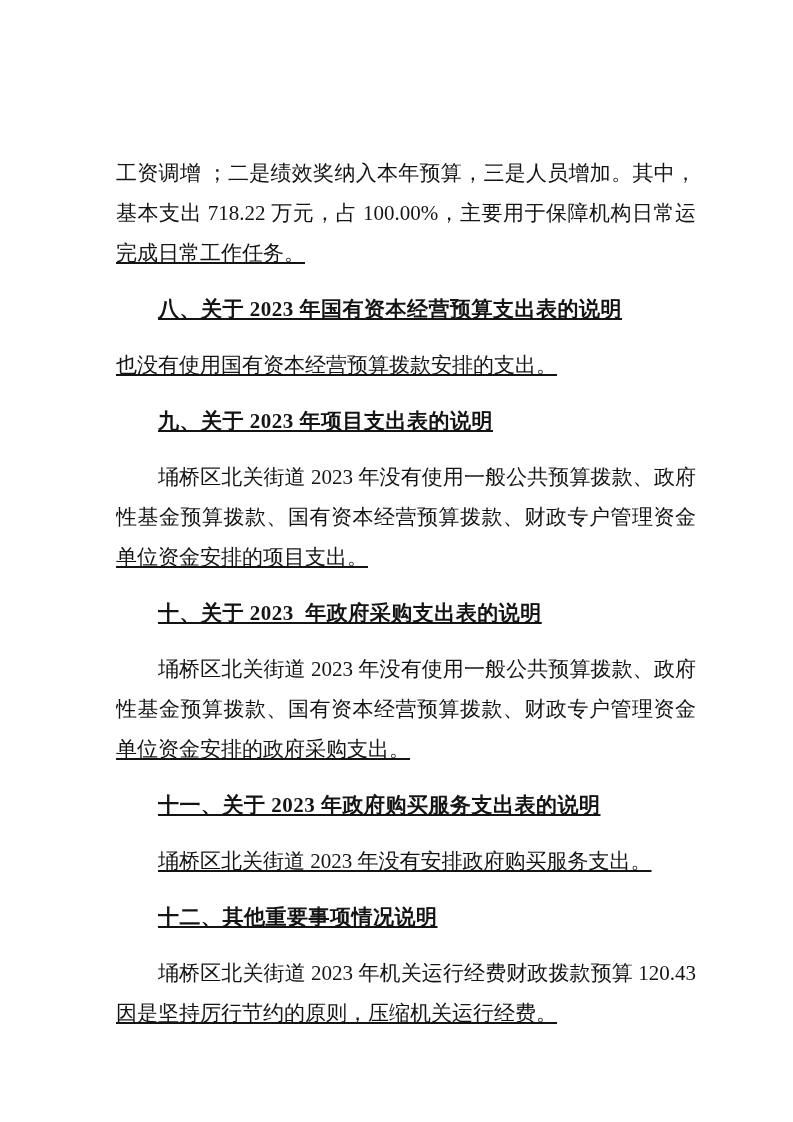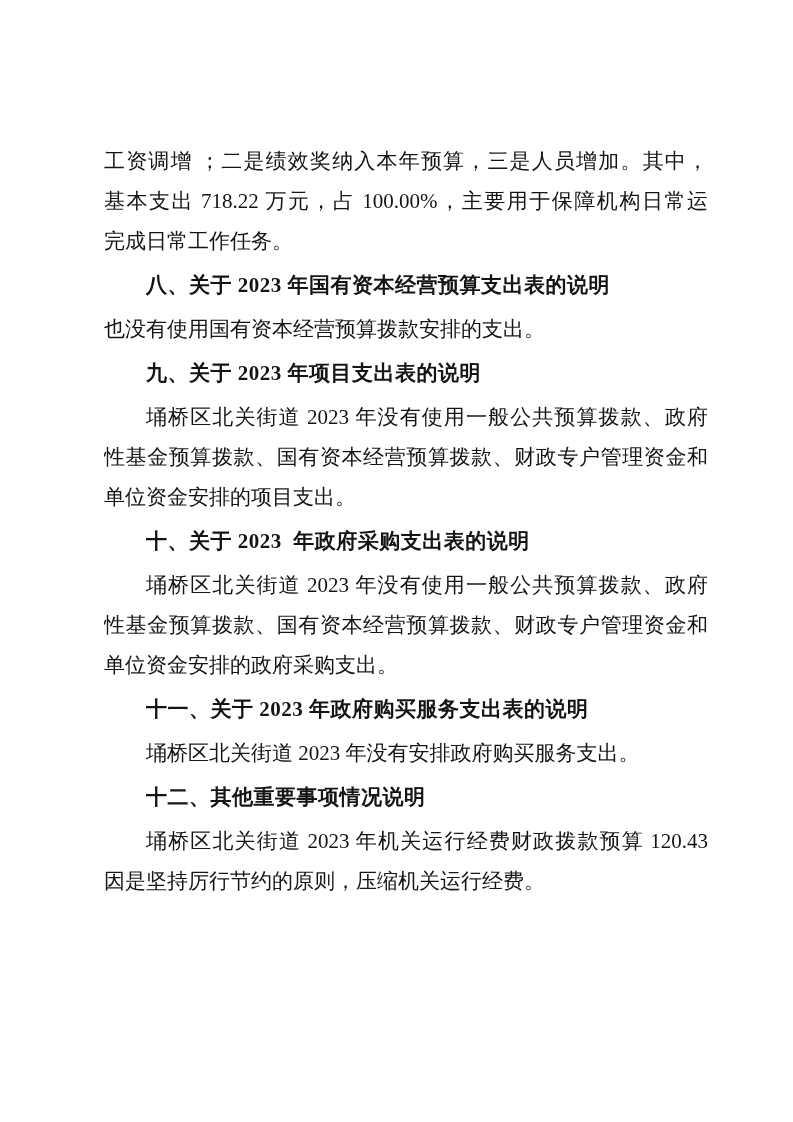--- a/index.html
+++ b/index.html
@@ -15,33 +15,34 @@
     overflow: hidden;
     font-family: "Liberation Serif", "DejaVu Serif", serif;
   }
   .doc {
     position: absolute;
     left: 100px;
     top: 137px;
     width: 612px;
     color: #141414;
   }
-  .block { margin: 4px; padding: 0; }
+  .block { margin: 16px; padding: 0; }
   .line {
     font-size: 21px;
     line-height: 40px;
     height: 40px;
     white-space: pre-wrap;
     text-align: justify;
     text-align-last: justify;
     -moz-text-align-last: justify;
     overflow: hidden;
   }
   .line.last {
     text-align-last: left;
+    text-decoration: underline;
     -moz-text-align-last: left;
   }
   .line.indent { text-indent: 42px; }
   .block.heading .line {
     font-weight: 700;
     text-align-last: left;
     -moz-text-align-last: left;
     letter-spacing: 0.5px;
   }
 </style>

